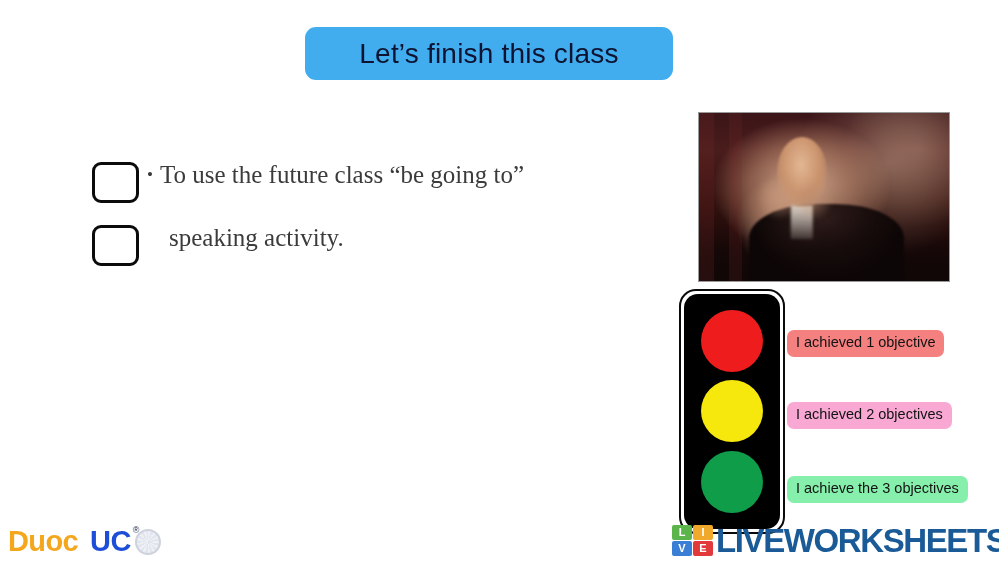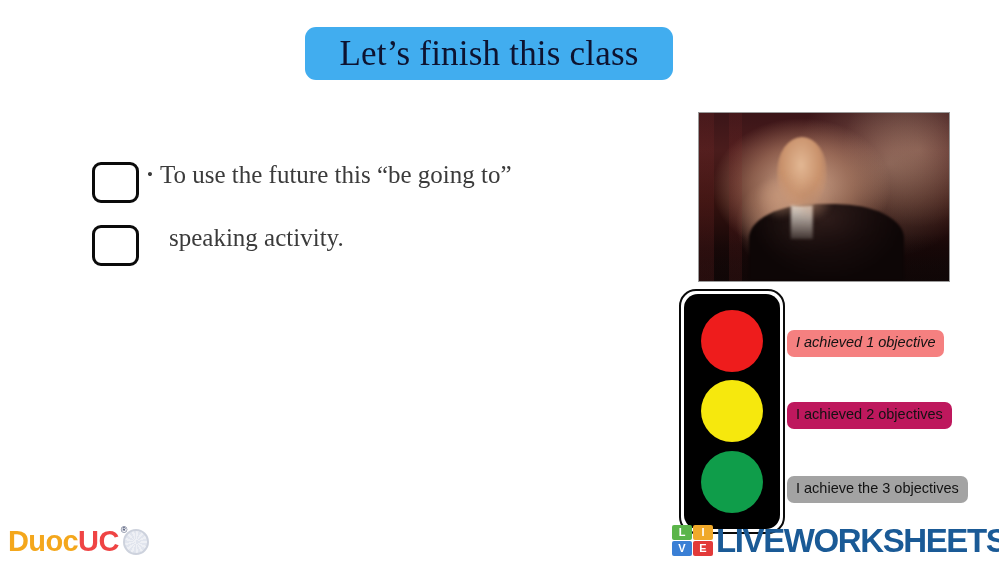--- a/index.html
+++ b/index.html
@@ -20,22 +20,22 @@
     position: absolute;
     left: 305px; top: 27px;
     width: 368px; height: 53px;
     background: #41adef;
     border-radius: 11px;
     display: flex;
     align-items: center;
     justify-content: center;
   }
   #title-text {
-    font-family: Liberation Serif, serif;
-    font-size: 35px;
+    font-family: Liberation Sans, sans-serif;
+    font-size: 28px;
     color: #0d1330;
     letter-spacing: 0.2px;
     white-space: nowrap;
     line-height: 1;
   }
 
   
   #objectives-list {
     position: absolute;
     left: 92px; top: 155px;
@@ -173,21 +173,21 @@
   .achievement-badge {
     position: absolute;
     font-family: "Liberation Sans", "DejaVu Sans", sans-serif;
     font-size: 14.5px;
     color: #121212;
     padding: 5px 9px 6px 9px;
     border-radius: 7px;
     white-space: nowrap;
     line-height: 1.1;
   }
-  #badge-red    { left: 787px; top: 330px; font-style: italic; }
+  #badge-red    { left: 787px; top: 330px; }
   #badge-yellow { left: 787px; top: 402px; }
   #badge-green  { left: 787px; top: 476px; }
 
   
   #duoc-logo {
     position: absolute;
     left: 8px; top: 524px;
     height: 34px;
     display: flex;
     align-items: center;
@@ -269,21 +269,21 @@
 
 <div id="title-banner" style="background: rgb(65, 173, 239);">
   <span id="title-text" style="color: rgb(13, 19, 48);">Let’s finish this class</span>
 </div>
 
 <div id="objectives-list">
 
   <div class="objective-row">
     <div class="objective-checkbox"></div>
     <div class="objective-text-wrap">
-      <span class="objective-line first-line">To use the future this “be going to”</span>
+      <span class="objective-line first-line">To use the future class “be going to”</span>
     </div>
   </div>
 
 
   <div class="objective-row">
     <div class="objective-checkbox"></div>
     <div class="objective-text-wrap">
       <span class="objective-line cont-line">speaking activity.</span>
     </div>
   </div>
@@ -301,26 +301,26 @@
 
 <div id="traffic-light">
   <div id="traffic-light-body">
     <div class="traffic-lamp" id="lamp-red" style="background: rgb(238, 28, 28);"></div>
     <div class="traffic-lamp" id="lamp-yellow" style="background: rgb(246, 232, 13);"></div>
     <div class="traffic-lamp" id="lamp-green" style="background: rgb(15, 157, 74);"></div>
   </div>
 </div>
 
 <div class="achievement-badge" id="badge-red" style="background: rgb(245, 128, 128);">I achieved 1 objective</div>
-<div class="achievement-badge" id="badge-yellow" style="background: #be185d;">I achieved 2 objectives</div>
-<div class="achievement-badge" id="badge-green" style="background: #a3a3a3;">I achieve the 3 objectives</div>
+<div class="achievement-badge" id="badge-yellow" style="background: #f9a8d4;">I achieved 2 objectives</div>
+<div class="achievement-badge" id="badge-green" style="background: #86efac;">I achieve the 3 objectives</div>
 
 <div id="duoc-logo">
   <span id="duoc-word" style="color: rgb(244, 167, 28);">Duoc</span>
-  <span id="uc-word" style="color: #ef4444;">UC</span>
+  <span id="uc-word" style="color: #1d4ed8; margin-left: 12px;">UC</span>
   <span id="duoc-crest">
     <span class="crest-r">®</span>
     <span class="crest-circle"></span>
   </span>
 </div>
 
 <div id="liveworksheets-logo">
   <div id="lws-tiles">
     <span class="lws-tile" id="tile-l" style="background: rgb(91, 181, 74);">L</span>
     <span class="lws-tile" id="tile-i" style="background: rgb(240, 169, 42);">I</span>

